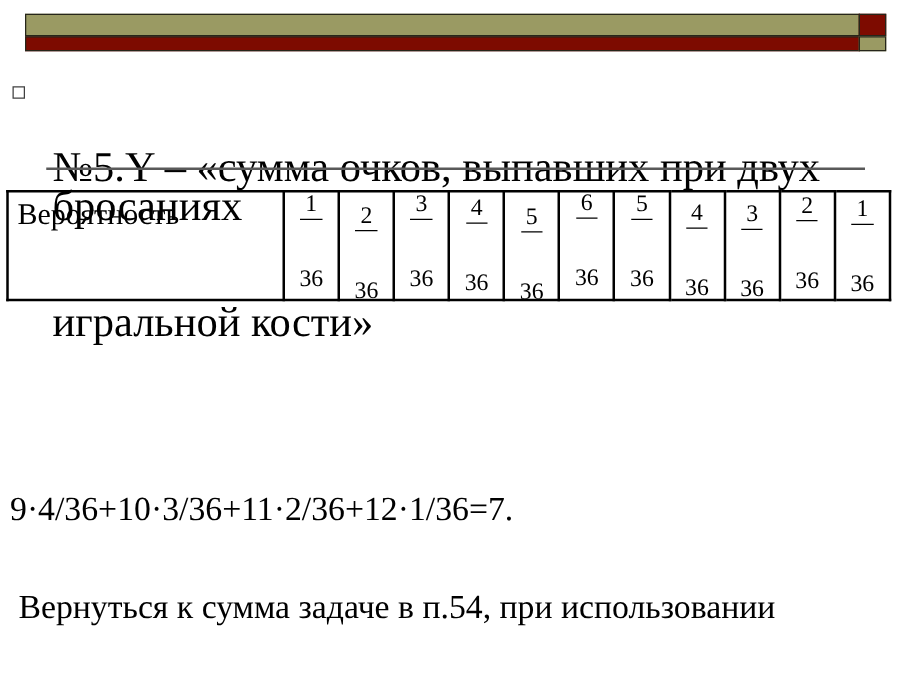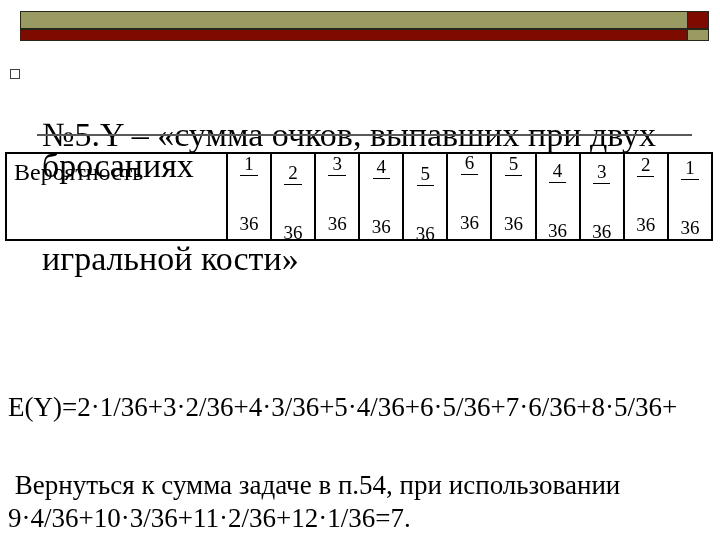--- a/index.html
+++ b/index.html
@@ -168,21 +168,20 @@
             </span></td>
       <td><span class="frac">
               <span class="num">1</span>
               <span class="den">36</span>
             </span></td>
     </tr>
   </tbody>
     </table>
 
   <div class="formula">
-    <div>E(Y)=2·1/36+3·2/36+4·3/36+5·4/36+6·5/36+7·6/36+8·5/36+</div>
     <div>9·4/36+10·3/36+11·2/36+12·1/36=7.</div>
   </div>
 
   <div class="note">
     <div> Вернуться к сумма задаче в п.54, при использовании</div>
     
   </div>
 
 </div>
 

